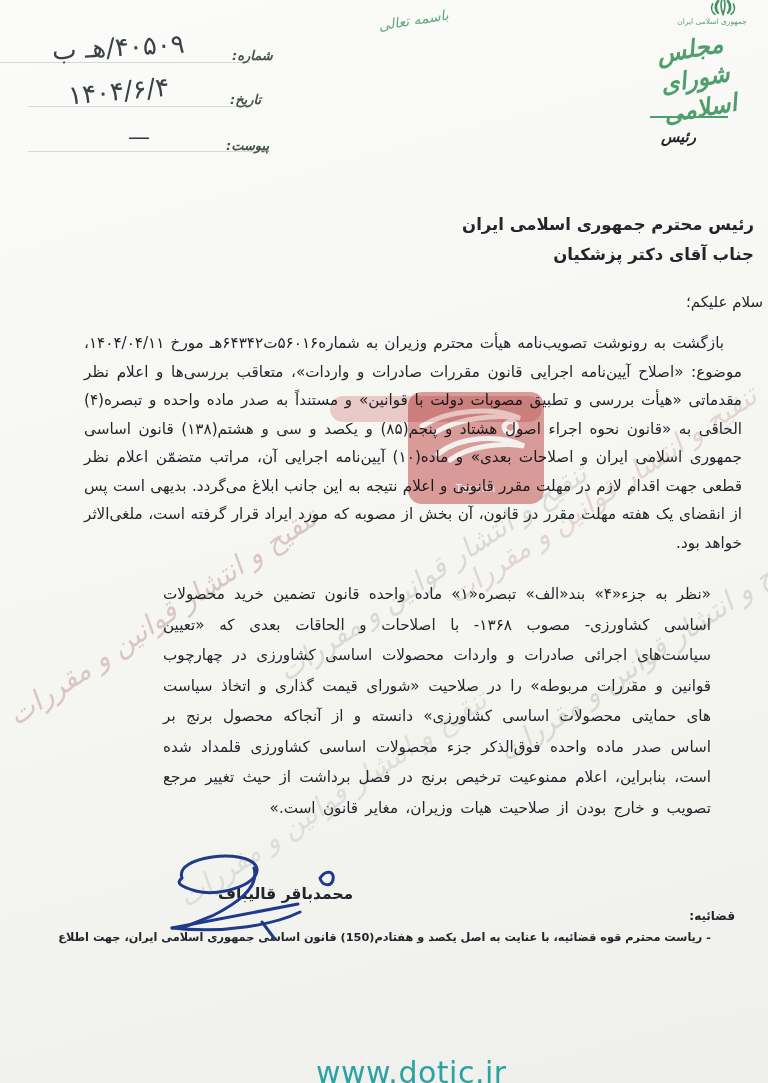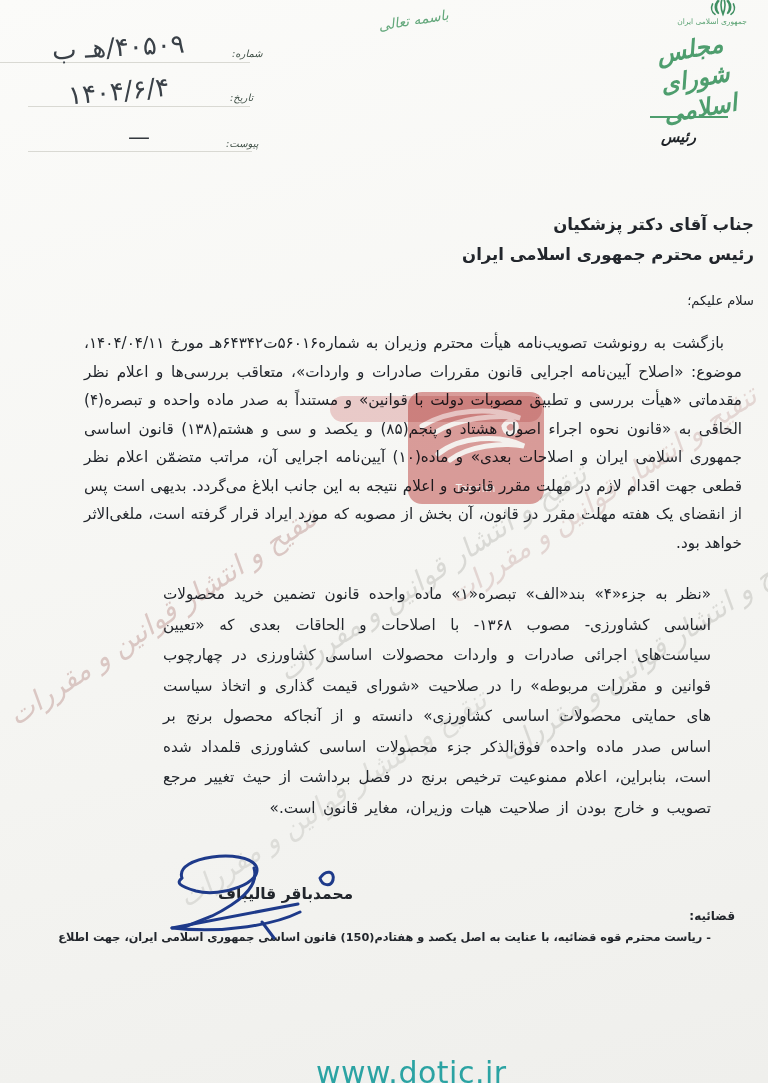--- a/index.html
+++ b/index.html
@@ -3,40 +3,40 @@
 <meta charset="utf-8">
 <style>
   html,body{margin:0;padding:0;}
   .page{
     position:relative;width:768px;height:1083px;overflow:hidden;
     background:linear-gradient(165deg,#fbfbf9 0%,#f5f5f2 55%,#efefec 100%);
     direction:rtl;font-family:"DejaVu Sans",sans-serif;color:#22262c;
   }
   .abs{position:absolute;}
   
-  .field-label{font-size:10px;color:#44544b;font-style:italic;letter-spacing:.5px;}
+  .field-label{font-size:13px;color:#44544b;font-style:italic;letter-spacing:.5px;font-weight:bold;}
   .rule{height:0;border-top:1px solid #d9d9d3;}
   .hand{color:#3a4148;font-size:26px;letter-spacing:5px;white-space:nowrap;}
   .hand-num{left:52px;top:32px;transform:rotate(-3deg);}
   .hand-date{left:68px;top:76px;transform:rotate(-5deg);letter-spacing:7px;}
   .hand-dash{left:128px;top:124px;font-size:22px;color:#33383e;}
   
   .bismillah{left:378px;top:12px;color:#64a87c;font-size:14px;font-style:italic;
     transform:rotate(-9deg);letter-spacing:1px;}
   
   .republic{right:12px;top:17px;width:88px;text-align:center;color:#5aa273;
     font-size:7.5px;white-space:nowrap;}
   .assembly{right:2px;top:34px;width:142px;text-align:center;color:#4e9e6e;
     font-size:24px;font-weight:bold;font-style:italic;line-height:30px;
     transform:rotate(-10deg);}
   .assembly-line{right:40px;top:116px;width:78px;border-top:2px solid #4e9e6e;}
   .role{right:72px;top:128px;color:#1d2126;font-size:15px;font-weight:bold;font-style:italic;}
   
   .recipient{right:14px;top:210px;text-align:right;font-size:16.5px;font-weight:bold;line-height:30px;}
-  .salam{right:14px;top:293px;font-size:13px;}
+  .salam{right:5px;top:293px;font-size:15px;}
   
   .para{right:26px;top:329px;width:658px;font-size:15.2px;line-height:28.5px;
     text-align:justify;text-indent:18px;z-index:1;}
   .quote{right:57px;top:579px;width:548px;font-size:15.2px;line-height:30.5px;
     text-align:justify;word-spacing:2.5px;z-index:1;}
   .para .bold,.quote .bold{font-weight:normal;}
   
   .sig-name{left:218px;top:885px;font-size:15.5px;font-weight:bold;white-space:nowrap;}
   .sig-svg{left:124px;top:846px;z-index:2;}
   
@@ -95,22 +95,22 @@
       <path d="M7 13 C4 19 5 26 11 30"></path>
       <path d="M41 13 C44 19 43 26 37 30"></path>
     </g>
   </svg>
   <div class="abs republic">جمهوری اسلامی ایران</div>
   <div class="abs assembly">مجلس شورای اسلامی</div>
   <div class="abs assembly-line"></div>
   <div class="abs role">رئیس</div>
 
   <div class="abs recipient">
+    <div>رئیس محترم جمهوری اسلامی ایران</div>
     <div>جناب آقای دکتر پزشکیان</div>
-    <div>رئیس محترم جمهوری اسلامی ایران</div>
   </div>
   <div class="abs salam">سلام علیکم؛</div>
 
   <div class="abs para"><span>بازگشت به </span><span class="bold">رونوشت</span><span> تصویب‌نامه هیأت محترم وزیران به شماره۵۶۰۱۶ت۶۴۳۴۲هـ مورخ ۱۴۰۴/۰۴/۱۱، موضوع: </span><span class="bold">«اصلاح آیین‌نامه اجرایی قانون مقررات صادرات و واردات»</span><span>، متعاقب بررسی‌ها و اعلام نظر مقدماتی </span><span class="bold">«هیأت بررسی و تطبیق مصوبات دولت با قوانین»</span><span> و مستنداً به صدر ماده واحده و تبصره(۴) الحاقی به «قانون نحوه اجراء اصول هشتاد و پنجم(۸۵) و یکصد و سی و هشتم(۱۳۸) قانون اساسی جمهوری اسلامی ایران و اصلاحات بعدی» و ماده(۱۰) آیین‌نامه اجرایی آن، مراتب متضمّن اعلام نظر قطعی جهت اقدام لازم در مهلت مقرر قانونی و اعلام نتیجه به این جانب ابلاغ می‌گردد. بدیهی است پس از انقضای یک هفته مهلت مقرر در قانون، آن بخش از مصوبه که مورد ایراد قرار گرفته است، ملغی‌الاثر خواهد بود.</span></div>
 
   <div class="abs quote"><span>«نظر به جزء«۴» بند«الف» تبصره«۱» ماده واحده قانون تضمین خرید محصولات اساسی کشاورزی- مصوب ۱۳۶۸- با اصلاحات و الحاقات بعدی که «تعیین سیاست‌های اجرائی صادرات و واردات محصولات اساسی کشاورزی در چهارچوب قوانین و مقررات مربوطه» را در صلاحیت «شورای قیمت گذاری و اتخاذ سیاست های حمایتی محصولات اساسی کشاورزی» دانسته و از آنجاکه محصول برنج بر اساس صدر ماده واحده فوق‌الذکر جزء محصولات اساسی کشاورزی قلمداد شده است، بنابراین، اعلام ممنوعیت ترخیص برنج در فصل برداشت از حیث تغییر مرجع تصویب و خارج بودن از صلاحیت هیات وزیران، </span><span class="bold">مغایر</span><span> قانون است.»</span></div>
 
   <div class="abs sig-name">محمدباقر قالیباف</div>
   <svg class="abs sig-svg" width="212" height="104" viewBox="0 0 212 104">
     <g fill="none" stroke="#1e3a8a" stroke-width="3" stroke-linecap="round">

